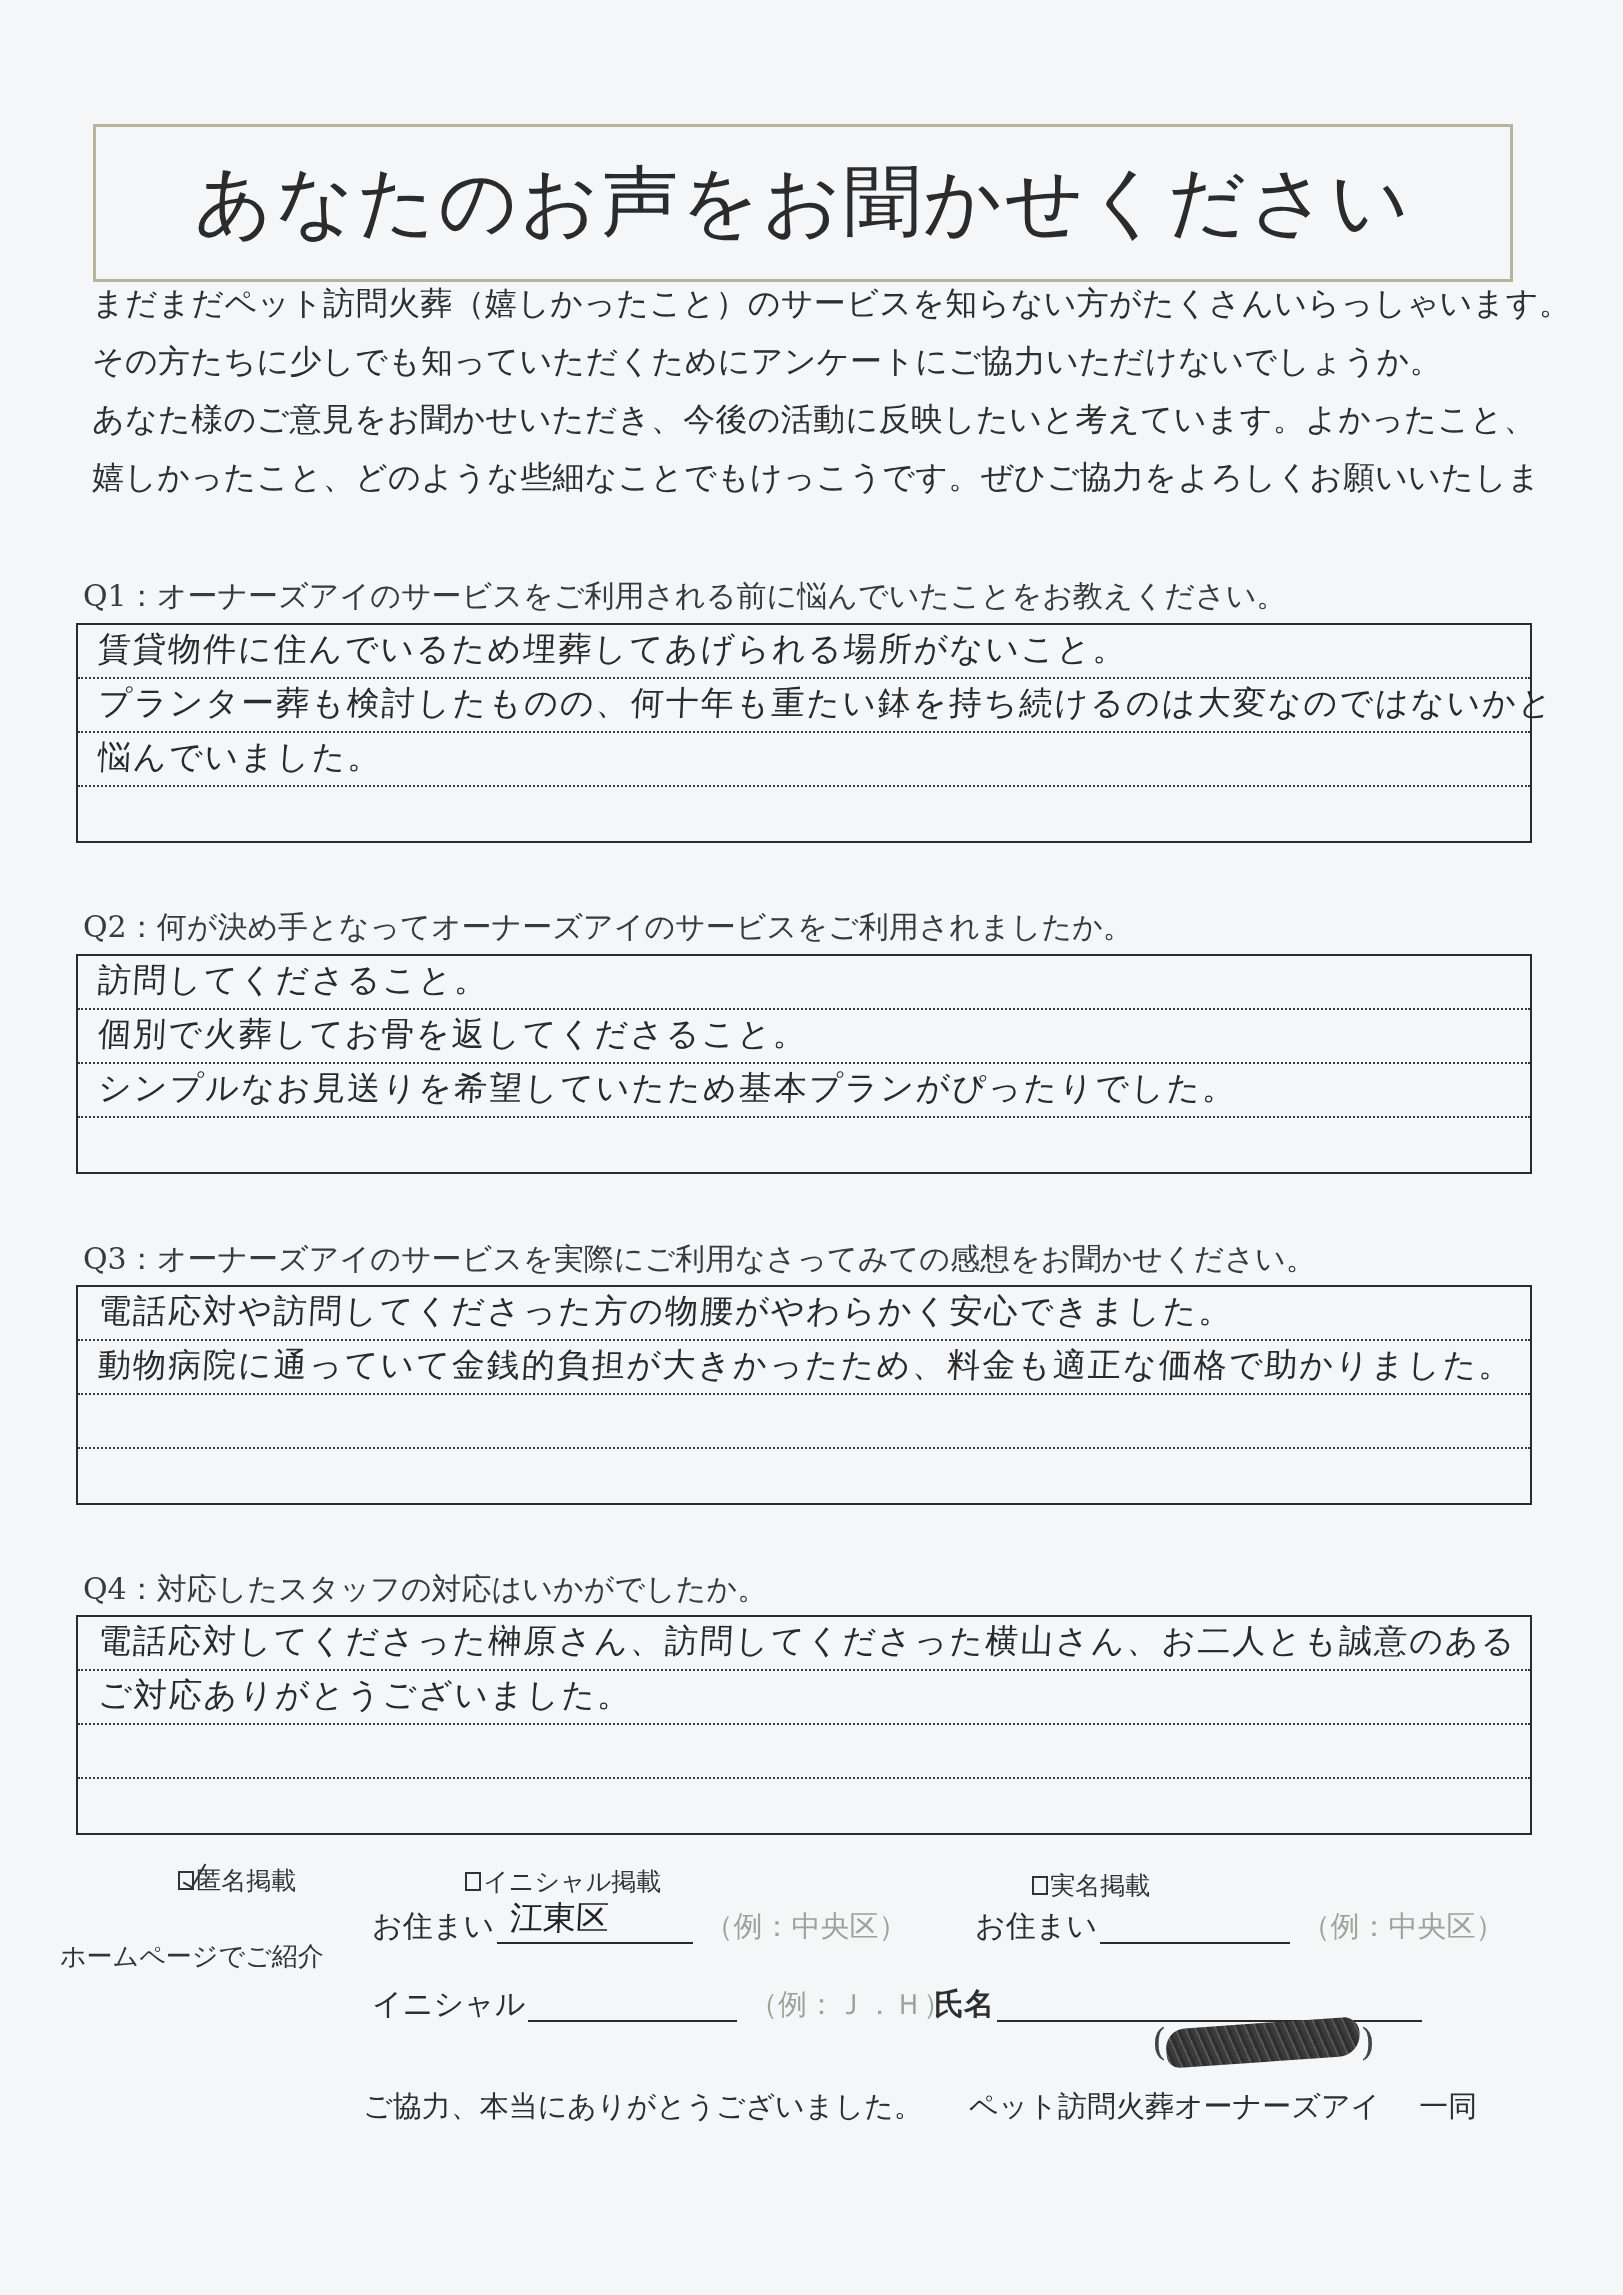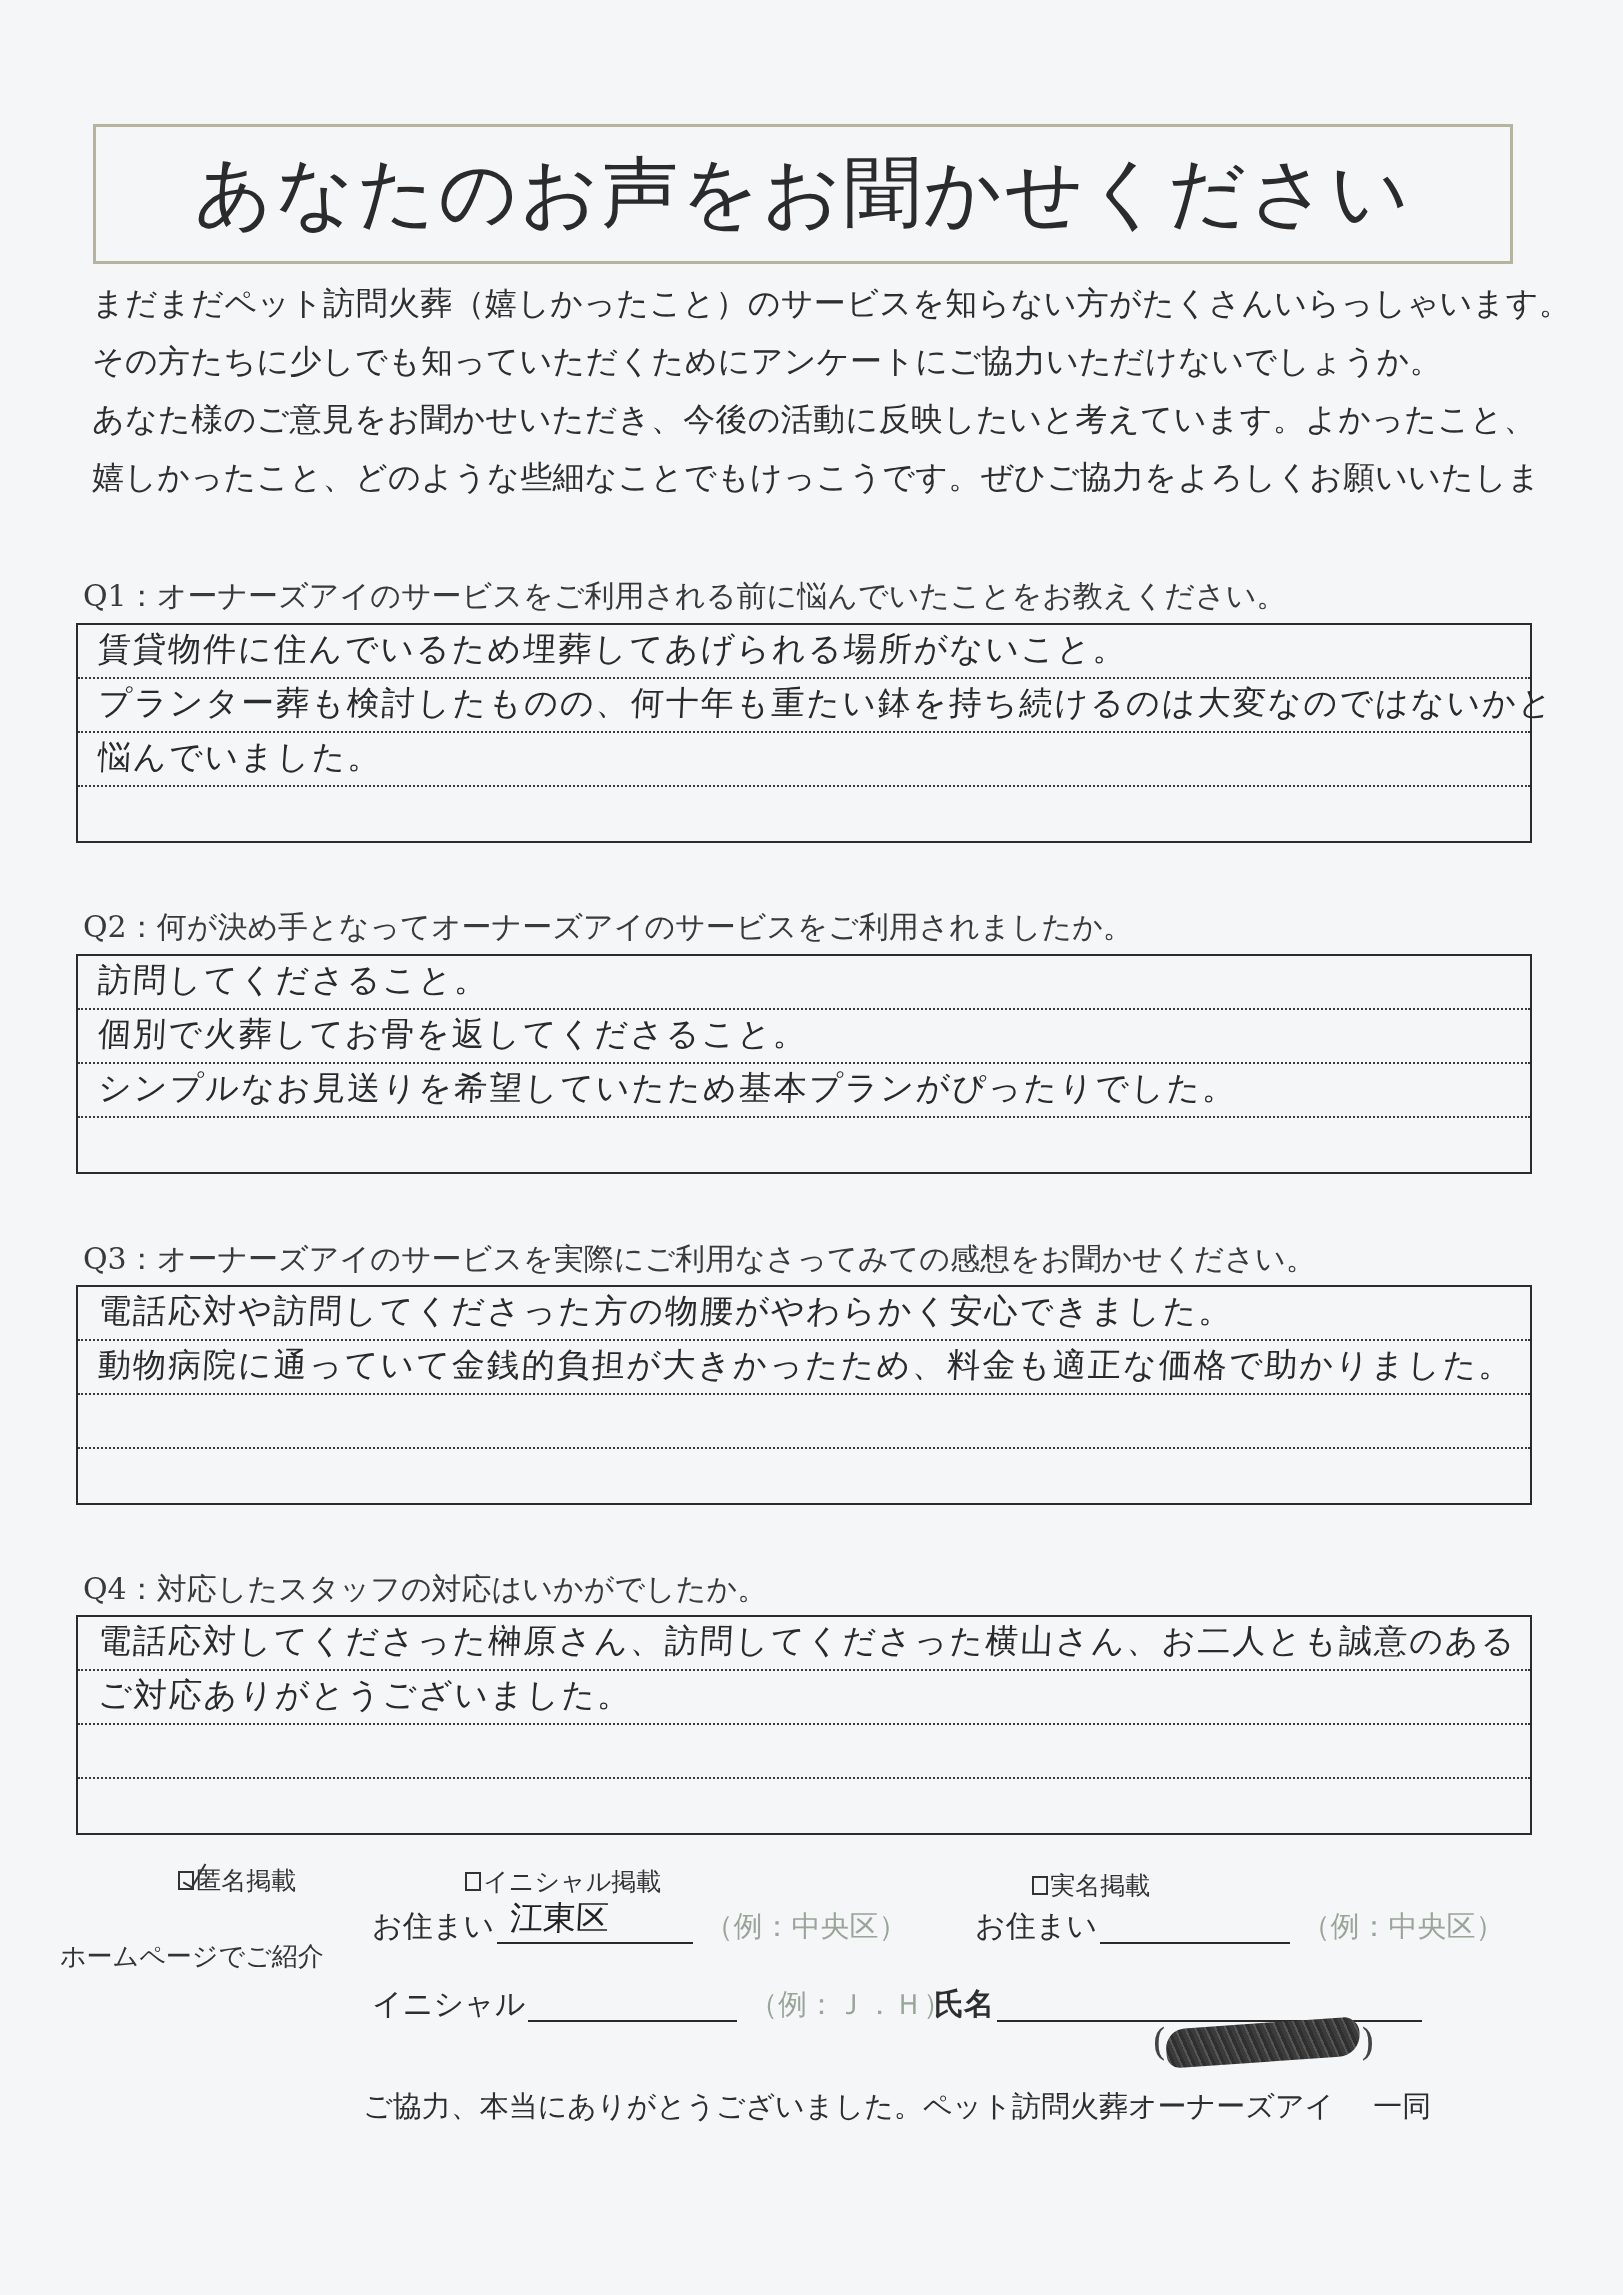--- a/index.html
+++ b/index.html
@@ -3,21 +3,21 @@
   <meta charset="utf-8">
   <style>
     html, body { margin: 0; padding: 0; }
     body {
       width: 1623px; height: 2295px; position: relative; overflow: hidden;
       background: #f5f6f8;
       font-family: "DejaVu Serif", "Liberation Serif", serif;
       color: #2a2a2a;
     }
     .title-box {
-      position: absolute; left: 93px; top: 124px; width: 1420px; height: 140px;
+      position: absolute; left: 93px; top: 124px; width: 1420px; height: 158px;
       border: 3.9px solid #b6b39f; box-sizing: border-box;
       display: flex; align-items: center; justify-content: center;
     }
     .title-text {
       font-family: "DejaVu Serif", "Liberation Serif", serif;
       font-size: 77px; letter-spacing: 2.6px; color: #2b2b2b; font-weight: normal;
     }
     .intro {
       position: absolute; left: 92px; top: 274px; width: 1440px;
       font-size: 32px; line-height: 58px; color: #2e2e2e; letter-spacing: 0.3px;
@@ -74,21 +74,21 @@
     .redacted .scribble {
       width: 196px; height: 39px; border-radius: 19.6px 15.7px 22px 13px;
       background: repeating-linear-gradient(70deg, #3b3b3b 0 3.9px, #555 3.9px 5.9px, #2f2f2f 5.9px 9.2px);
       transform: rotate(-4deg);
     }
     .closing {
       position: absolute; left: 321px; top: 2087px; font-size: 29px; color: #2e2e2e;
       white-space: nowrap; width: 1198px; display: flex;
     }
     .closing .thanks { flex: 0 0 auto; margin-left: 42px; }
-    .closing .sign { }
+    .closing .sign { margin-left: 46px; }
     .closing .ichido { margin-left: 39px; }
   </style>
 </head>
 <body>
 
 <div class="title-box">
   <h1 class="title-text" style="margin:0;">あなたのお声をお聞かせください</h1>
 </div>
 
 <div class="intro">

